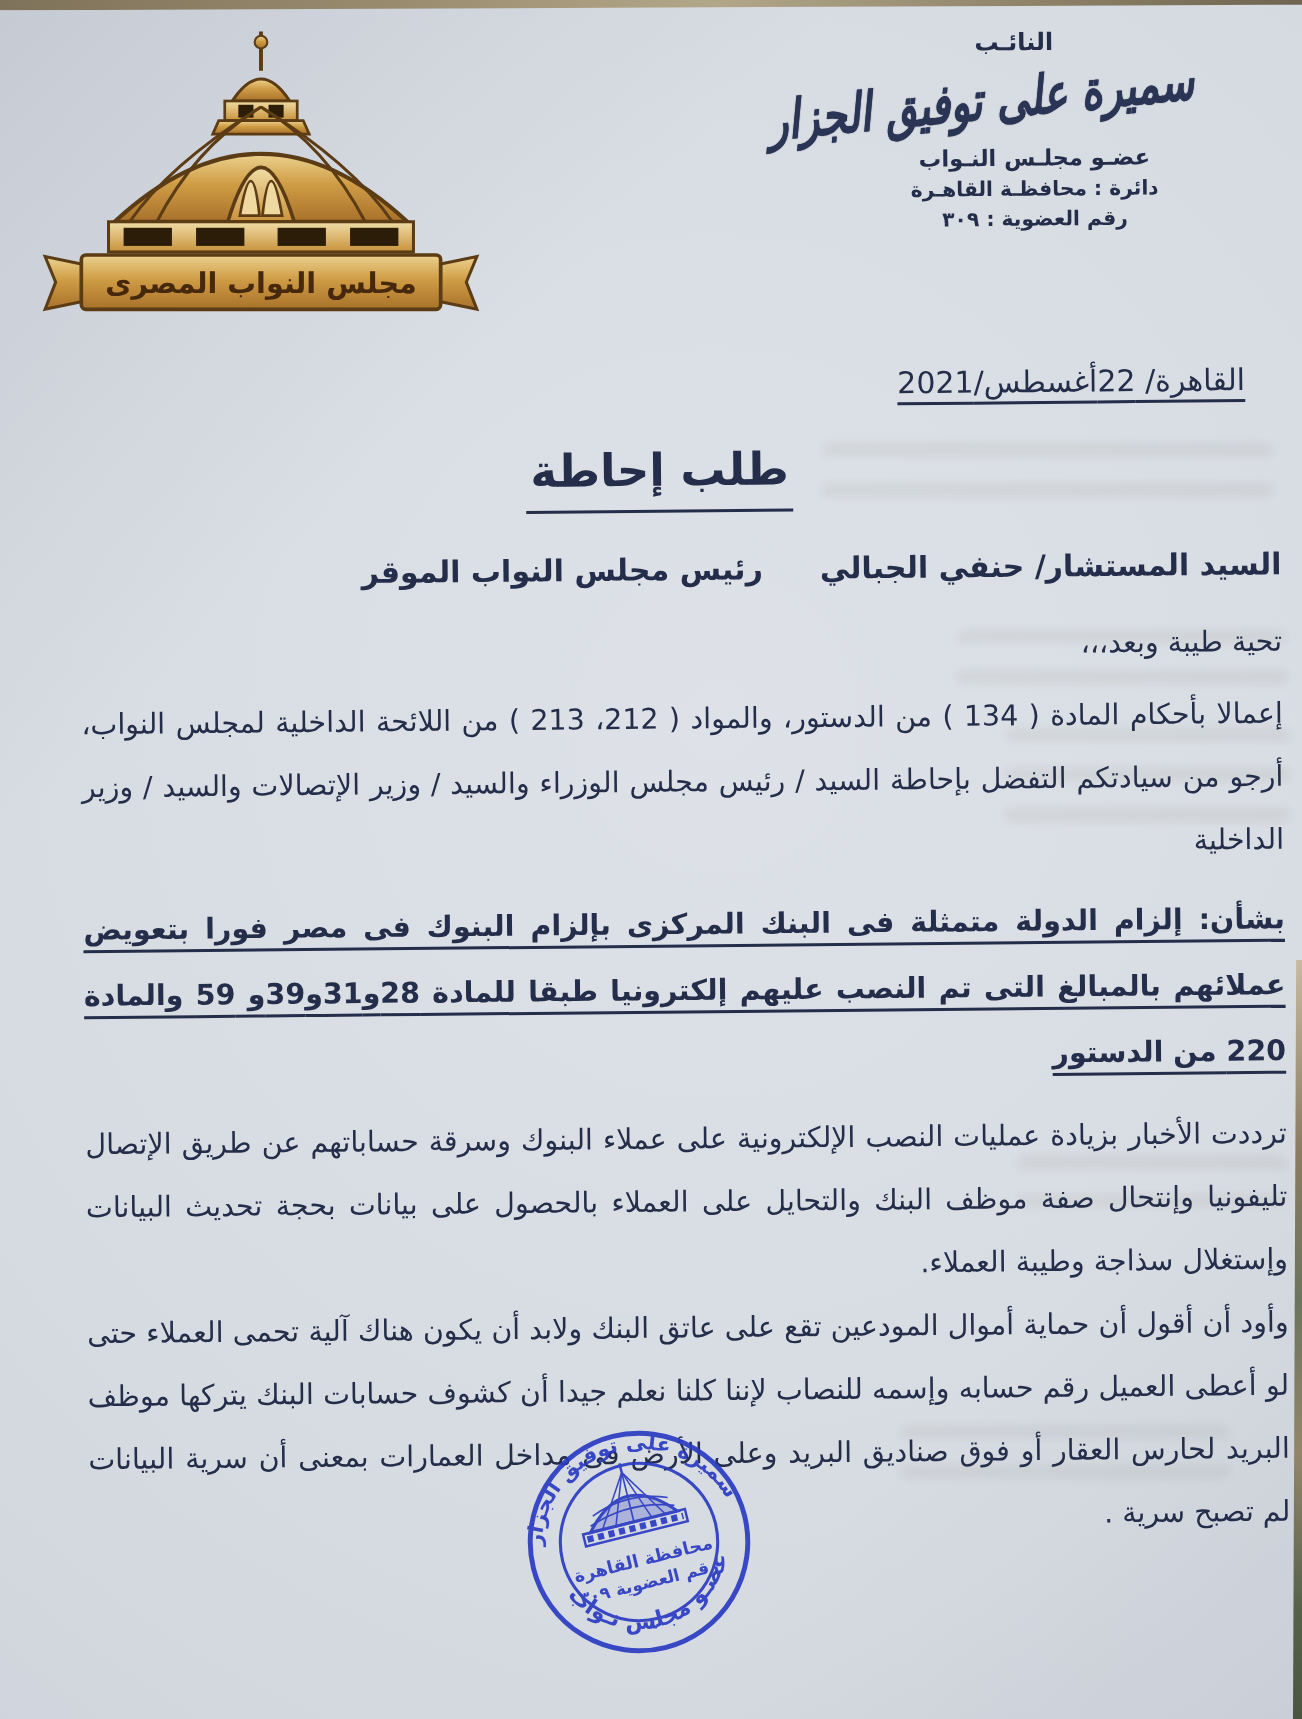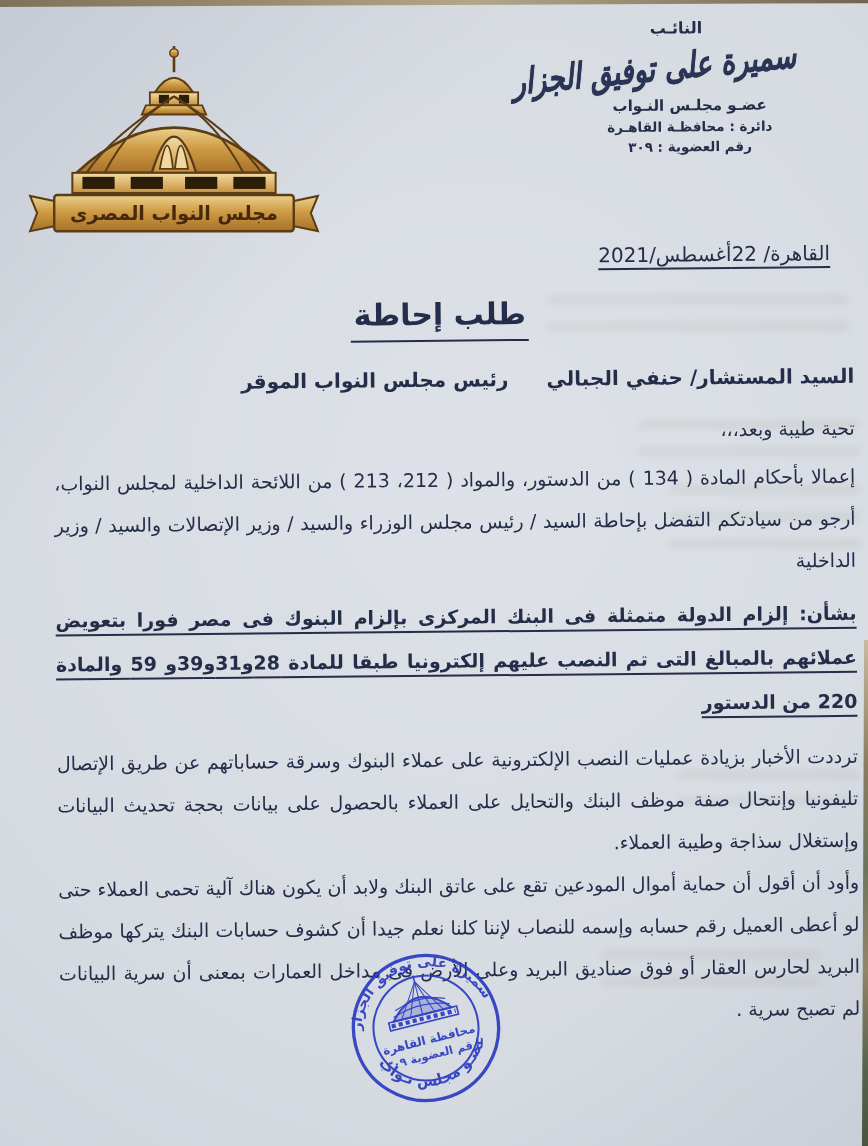--- a/index.html
+++ b/index.html
@@ -40,21 +40,21 @@
   .hdr .role{font-size:16px;font-weight:bold;letter-spacing:.5px;margin-right:26px;}
   .hdr .sig{
     margin-top:12px;font-size:27px;font-weight:bold;font-style:italic;white-space:nowrap;
     transform:rotate(-5deg) scaleY(1.32);transform-origin:center;
     text-shadow:0 0 .6px var(--ink);color:#2a3454;
   }
   .hdr .memb{margin-top:16px;font-size:15px;font-weight:bold;}
   .hdr .dist{margin-top:4px;font-size:13.5px;font-weight:bold;}
   .hdr .mnum{margin-top:4px;font-size:13.5px;font-weight:bold;}
   
-  .logo{position:absolute;top:40px;left:18px;width:312px;height:200px;}
+  .logo{position:absolute;top:15px;left:18px;width:312px;height:200px;}
   
   .dateline{
     position:absolute;top:244px;right:36px;font-size:20px;
     text-decoration:underline;text-underline-offset:6px;text-decoration-thickness:1.6px;
   }
   .title{
     position:absolute;top:296px;left:50%;transform:translateX(-46%);
     font-size:30px;font-weight:bold;white-space:nowrap;
     border-bottom:2.4px solid var(--ink);padding:0 3px 8px 3px;
   }

